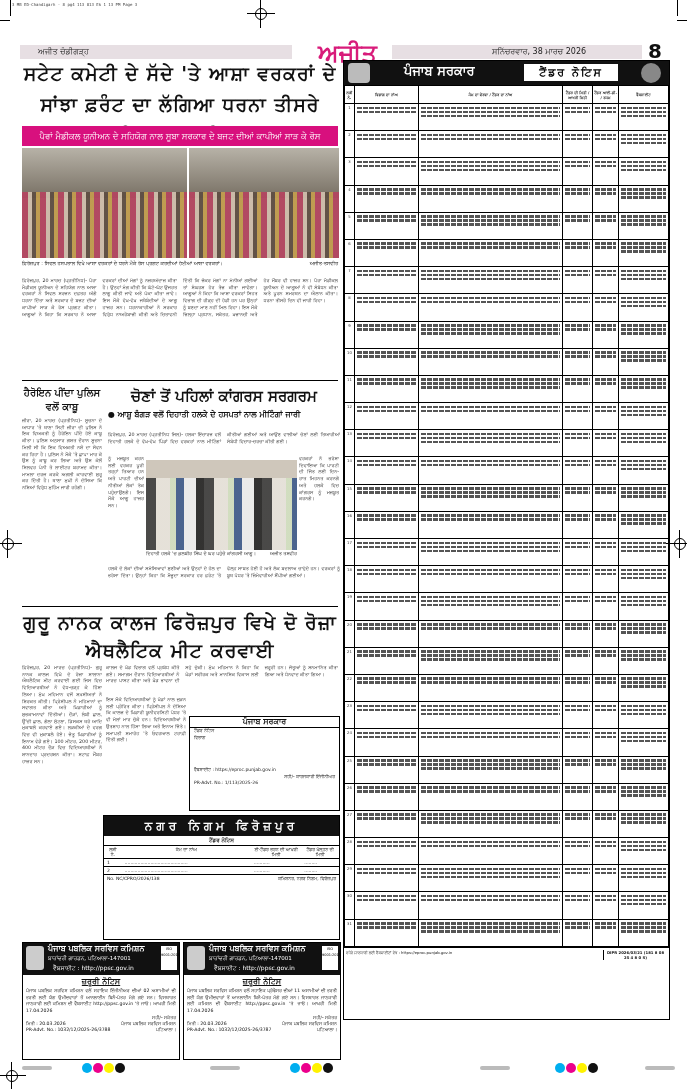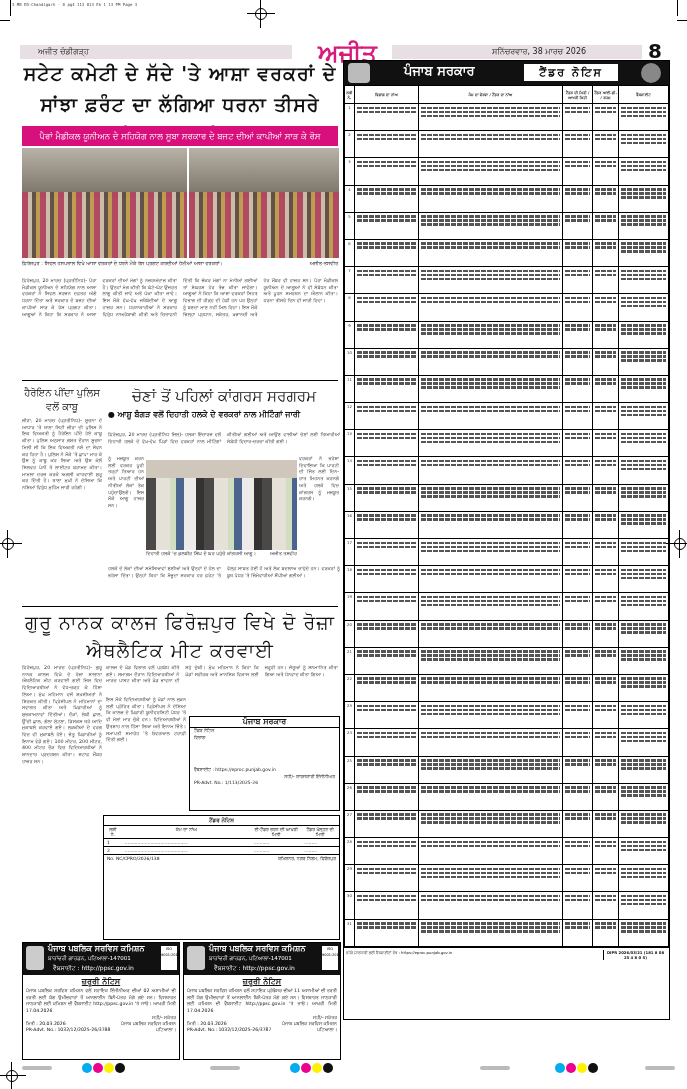--- a/index.html
+++ b/index.html
@@ -22,21 +22,21 @@
   .mast .page { position: absolute; left: 628px; top: -3px; font-size: 20px; font-weight: bold; }
 
   
   .headline1 { position: absolute; left: 22px; top: 58px; width: 316px; font-size: 19px; line-height: 31px; font-weight: bold; letter-spacing: 1px; text-align: center; }
   .kicker { position: absolute; left: 22px; top: 126px; width: 316px; height: 20px; background: #d8107e; color: #fff; font-size: 8.5px; line-height: 20px; text-align: center; }
   .photo { position: absolute; background: #8a8275; overflow: hidden; }
   .photo .sky { position: absolute; left: 0; top: 0; width: 100%; height: 45%; background: linear-gradient(#b7b2a7, #787064); }
   .photo .crowd { position: absolute; left: 0; bottom: 0; width: 100%; height: 60%; background: repeating-linear-gradient(90deg, #b9405f 0 6px, #d8c6b3 6px 10px, #5b4a3f 10px 14px, #c9a14b 14px 18px); opacity: .85; }
   .caption { position: absolute; font-size: 5px; line-height: 7px; color: #222; }
   .cols { position: absolute; font-size: 4.8px; line-height: 6.7px; color: #333; text-align: justify; overflow: hidden; }
-  .h2 { position: absolute; font-weight: normal; text-align: center; }
+  .h2 { position: absolute; font-weight: bold; text-align: center; }
   .bullet-line { position: absolute; font-size: 9px; font-weight: bold; }
   .rule { position: absolute; background: #000; }
 
   .notice-box { position: absolute; border: 1px solid #000; background: #fff; }
   .notice-box .title { text-align: center; font-weight: bold; font-size: 8px; border-bottom: 1px solid #000; }
   .notice-box .row { font-size: 4.5px; line-height: 6.5px; padding: 0 4px; color: #222; }
 
   .nagar { position: absolute; left: 103px; top: 815px; width: 237px; height: 125px; border: 1px solid #000; }
   .nagar .band { height: 20px; background: #111; color: #fff; font-size: 12px; font-weight: bold; text-align: center; line-height: 20px; letter-spacing: 4px; }
   .nagar .sub { text-align: center; font-size: 5.5px; font-weight: bold; padding: 1px 0; }
@@ -137,21 +137,21 @@
 <div class="rule" style="left:22px;top:380px;width:316px;height:1px;"></div>
 
 <div class="h2" style="left:22px;top:386px;width:80px;font-size:10px;line-height:14px;">ਹੈਰੋਇਨ ਪੀਂਦਾ ਪੁਲਿਸ ਵਲੋਂ ਕਾਬੂ</div>
 <div class="cols" style="left:22px;top:418px;width:80px;height:190px;">
   <span>ਜ਼ੀਰਾ, 20 ਮਾਰਚ (ਪ੍ਰਤੀਨਿਧ)-</span>
   ਸੂਚਨਾ ਦੇ ਆਧਾਰ 'ਤੇ ਥਾਣਾ ਸਿਟੀ ਜ਼ੀਰਾ ਦੀ ਪੁਲਿਸ ਨੇ ਇਕ ਵਿਅਕਤੀ ਨੂੰ ਹੈਰੋਇਨ ਪੀਂਦੇ ਹੋਏ ਕਾਬੂ ਕੀਤਾ। ਪੁਲਿਸ ਅਨੁਸਾਰ ਗਸ਼ਤ ਦੌਰਾਨ ਸੂਚਨਾ ਮਿਲੀ ਸੀ ਕਿ ਇਕ ਵਿਅਕਤੀ ਨਸ਼ੇ ਦਾ ਸੇਵਨ ਕਰ ਰਿਹਾ ਹੈ। ਪੁਲਿਸ ਨੇ ਮੌਕੇ 'ਤੇ ਛਾਪਾ ਮਾਰ ਕੇ ਉਸ ਨੂੰ ਕਾਬੂ ਕਰ ਲਿਆ ਅਤੇ ਉਸ ਕੋਲੋਂ ਸਿਲਵਰ ਪੰਨੀ ਤੇ ਲਾਈਟਰ ਬਰਾਮਦ ਕੀਤਾ। ਮਾਮਲਾ ਦਰਜ ਕਰਕੇ ਅਗਲੀ ਕਾਰਵਾਈ ਸ਼ੁਰੂ ਕਰ ਦਿੱਤੀ ਹੈ। ਥਾਣਾ ਮੁਖੀ ਨੇ ਦੱਸਿਆ ਕਿ ਨਸ਼ਿਆਂ ਵਿਰੁੱਧ ਮੁਹਿੰਮ ਜਾਰੀ ਰਹੇਗੀ।
 </div>
 
 <div class="h2" style="left:108px;top:386px;width:232px;font-size:15px;line-height:20px;">ਚੋਣਾਂ ਤੋਂ ਪਹਿਲਾਂ ਕਾਂਗਰਸ ਸਰਗਰਮ</div>
 <div class="bullet-line" style="left:108px;top:410px;width:232px;font-size:8px;">
-  <span>● </span><span>ਆਸ਼ੂ ਬੰਗੜ ਵਲੋਂ ਦਿਹਾਤੀ ਹਲਕੇ ਦੇ ਵਰਕਰਾਂ ਨਾਲ ਮੀਟਿੰਗਾਂ ਜਾਰੀ</span>
+  <span>● </span><span>ਆਸ਼ੂ ਬੰਗੜ ਵਲੋਂ ਦਿਹਾਤੀ ਹਲਕੇ ਦੇ ਹਸਪਤਾਂ ਨਾਲ ਮੀਟਿੰਗਾਂ ਜਾਰੀ</span>
 </div>
 <div class="cols" style="left:108px;top:432px;width:232px;height:22px;column-count:2;column-gap:6px;">
   <span>ਫ਼ਿਰੋਜ਼ਪੁਰ, 20 ਮਾਰਚ (ਪ੍ਰਤੀਨਿਧ ਜਿਲ)-</span>
   ਹਲਕਾ ਇੰਚਾਰਜ ਵਲੋਂ ਦਿਹਾਤੀ ਹਲਕੇ ਦੇ ਵੱਖ-ਵੱਖ ਪਿੰਡਾਂ ਵਿਚ ਵਰਕਰਾਂ ਨਾਲ ਮੀਟਿੰਗਾਂ ਕੀਤੀਆਂ ਗਈਆਂ ਅਤੇ ਆਉਣ ਵਾਲੀਆਂ ਚੋਣਾਂ ਲਈ ਤਿਆਰੀਆਂ ਸੰਬੰਧੀ ਵਿਚਾਰ-ਚਰਚਾ ਕੀਤੀ ਗਈ।
 </div>
 <div class="cols" style="left:108px;top:456px;width:36px;height:88px;">ਨੂੰ ਮਜ਼ਬੂਤ ਕਰਨ ਲਈ ਵਰਕਰ ਪੂਰੀ ਤਰ੍ਹਾਂ ਤਿਆਰ ਹਨ ਅਤੇ ਪਾਰਟੀ ਦੀਆਂ ਨੀਤੀਆਂ ਲੋਕਾਂ ਤੱਕ ਪਹੁੰਚਾਉਣਗੇ। ਇਸ ਮੌਕੇ ਆਗੂ ਹਾਜ਼ਰ ਸਨ।</div>
 <div class="photo" style="left:146px;top:460px;width:151px;height:90px;background:#cfc7bb;">
   <div class="crowd" style="height:80%;background:repeating-linear-gradient(90deg,#3b3b3b 0 10px,#e8e4dc 10px 24px,#d2e0c0 24px 30px,#3d5a8a 30px 38px,#efefef 38px 50px,#222 50px 58px);opacity:.9;"></div>
 </div>
 <div class="cols" style="left:299px;top:456px;width:40px;height:88px;">ਵਰਕਰਾਂ ਨੇ ਭਰੋਸਾ ਦਿਵਾਇਆ ਕਿ ਪਾਰਟੀ ਦੀ ਜਿੱਤ ਲਈ ਦਿਨ-ਰਾਤ ਮਿਹਨਤ ਕਰਨਗੇ ਅਤੇ ਹਲਕੇ ਵਿਚ ਕਾਂਗਰਸ ਨੂੰ ਮਜ਼ਬੂਤ ਕਰਨਗੇ।</div>
@@ -180,20 +180,21 @@
   <div class="title">ਪੰਜਾਬ ਸਰਕਾਰ</div>
   <div class="row">ਟੈਂਡਰ ਨੋਟਿਸ</div>
   <div class="row">ਵਿਭਾਗ</div>
   <div class="row" style="height:26px;"></div>
   <div class="row">ਵੈੱਬਸਾਈਟ : https://eproc.punjab.gov.in</div>
   <div class="row" style="text-align:right">ਸਹੀ/- ਕਾਰਜਕਾਰੀ ਇੰਜੀਨੀਅਰ</div>
   <div class="row">PR-Advt. No.: 1/113/2025-26</div>
 </div>
 
 <div class="nagar">
+  <div class="band"><span>ਨਗਰ ਨਿਗਮ ਫਿਰੋਜ਼ਪੁਰ</span></div>
   <div class="sub">ਟੈਂਡਰ ਨੋਟਿਸ</div>
   <table>
     <tbody>
         <tr>
       <th>ਲੜੀ ਨੰ.</th>
       <th style="width:55%">ਕੰਮ ਦਾ ਨਾਂਅ</th>
       <th>ਈ-ਟੈਂਡਰ ਭਰਨ ਦੀ ਆਖਰੀ ਮਿਤੀ</th>
       <th>ਟੈਂਡਰ ਖੋਲ੍ਹਣ ਦੀ ਮਿਤੀ</th>
     </tr>
     <tr>

